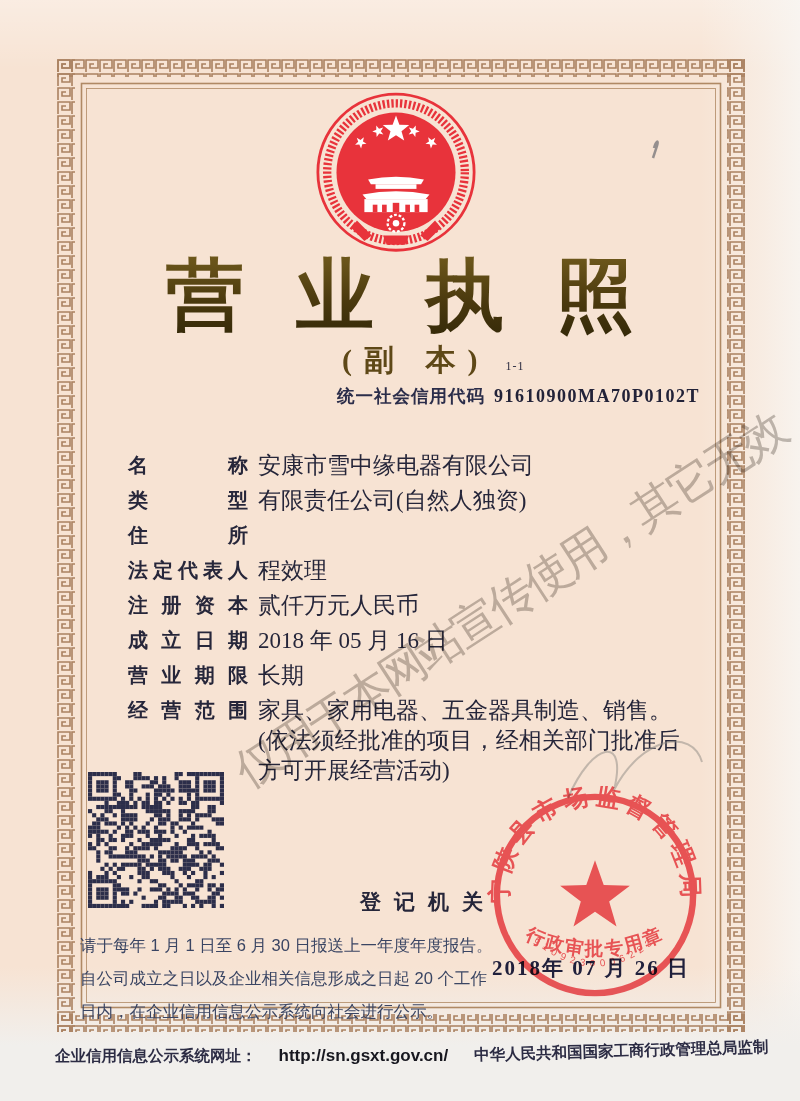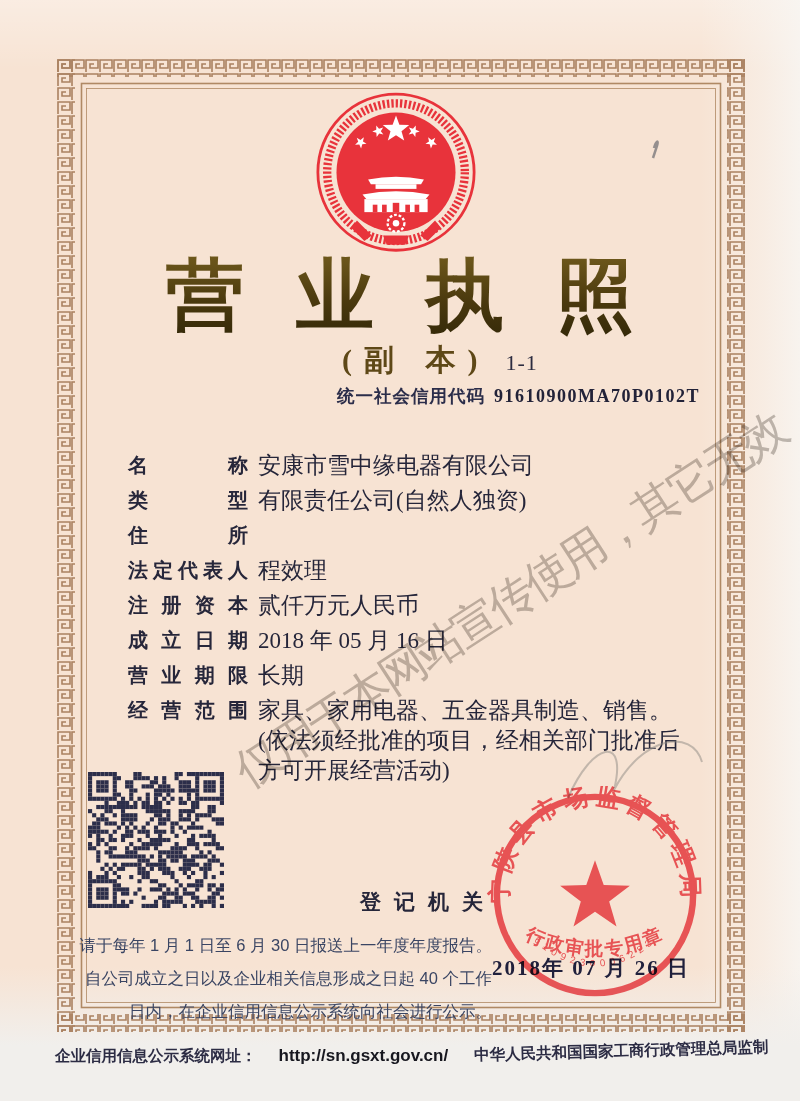--- a/index.html
+++ b/index.html
@@ -16,35 +16,35 @@
   .emblem{position:absolute;left:303px;top:90px;}
   .title{
     position:absolute;top:244px;left:0;right:0;margin:0;text-align:center;
     font-family:"Liberation Sans",sans-serif;font-weight:900;font-size:78px;
     letter-spacing:52px;padding-left:52px;
     background:linear-gradient(180deg,#77601f 0%,#4a390e 55%,#2e2407 100%);
     -webkit-background-clip:text;background-clip:text;color:transparent;
   }
   .subtitle-row{position:absolute;top:340px;left:342px;display:flex;align-items:baseline;gap:16px;}
   .subtitle{font-size:30px;font-weight:700;letter-spacing:12px;color:#5e4817;text-align:right;}
-  .copyno{font-size:22px;color:#2c2c40;letter-spacing:1px;}
+  .copyno{font-size:12px;color:#2c2c40;letter-spacing:1px;}
   .credit-row{position:absolute;top:384px;left:337px;display:flex;gap:9px;align-items:center;}
   .credit-label{font-family:"Liberation Sans",sans-serif;font-weight:600;font-size:17.5px;color:#2b2d4a;letter-spacing:1px;}
   .credit-code{font-size:18px;font-weight:600;letter-spacing:1.5px;color:#222238;}
   .fields{position:absolute;left:128px;top:452px;width:566px;}
   .field-row{display:flex;min-height:35px;align-items:flex-start;}
   .field-label{width:120px;flex:none;display:flex;justify-content:space-between;
     font-family:"Liberation Sans",sans-serif;font-weight:600;font-size:20px;color:#26263a;margin-right:10px;}
   .field-value{flex:1;font-size:23px;line-height:30px;color:#26263a;margin-top:-1px;}
   .qr{position:absolute;left:88px;top:772px;width:136px;height:136px;}
   .authority{position:absolute;left:360px;top:888px;font-family:"Liberation Sans",sans-serif;
     font-weight:600;font-size:21px;letter-spacing:13px;color:#26263a;}
   .stamp{position:absolute;left:486px;top:786px;width:218px;height:218px;mix-blend-mode:multiply;opacity:.92;z-index:6;}
   .reg-date{position:absolute;left:492px;top:954px;font-size:21px;font-weight:600;letter-spacing:2px;color:#20203c;}
-  .notice{position:absolute;left:72px;top:929px;width:420px;text-align:right;}
+  .notice{position:absolute;left:80px;top:929px;width:420px;}
   .notice-line{font-family:"Liberation Sans",sans-serif;font-weight:500;font-size:16.5px;
     line-height:33px;color:#3a4563;white-space:nowrap;}
   .watermark{position:absolute;left:240px;top:745px;transform:rotate(-33deg);transform-origin:0 50%;
     font-size:46px;letter-spacing:-3px;color:#8f8a85;opacity:.55;white-space:nowrap;
     mix-blend-mode:multiply;z-index:5;}
   .marks{position:absolute;left:0;top:0;z-index:4;pointer-events:none;}
   .footer-left{position:absolute;left:55px;top:1046px;display:flex;align-items:baseline;gap:22px;}
   .site-label{font-size:15.5px;font-weight:600;color:#2c2c44;}
   .site-url{font-family:"Liberation Sans",sans-serif;font-weight:700;font-size:17px;color:#17171f;}
   .footer-right{position:absolute;right:32px;top:1041px;font-size:15.5px;font-weight:600;color:#2c2c44;
@@ -754,21 +754,21 @@
         <textPath href="#arcS" startOffset="50%" text-anchor="middle">6109230006223</textPath>
       </text>
     </g>
   </svg>
 
   <div class="reg-date">2018年 07 月 26 日</div>
 
   <div class="notice" id="notice">
     <div class="notice-line">请于每年 1 月 1 日至 6 月 30 日报送上一年度年度报告。</div>
 
-    <div class="notice-line">自公司成立之日以及企业相关信息形成之日起 40 个工作</div>
+    <div class="notice-line">自公司成立之日以及企业相关信息形成之日起 20 个工作</div>
 
     <div class="notice-line">日内，在企业信用信息公示系统向社会进行公示。</div>
   </div>
 
   <div class="watermark">仅用于本网站宣传使用，其它无效</div>
 
   <svg class="marks" width="800" height="1101">
     <path d="M654,148 c2,-7 5,-9 3,-2 l-4,12" fill="none" stroke="#6b6b70" stroke-width="2.5" opacity=".7"></path>
     <path d="M568,798 C592,742 628,734 614,790 C642,736 692,728 702,762" fill="none" stroke="#8e8a84" stroke-width="2" opacity=".5"></path>
   </svg>

